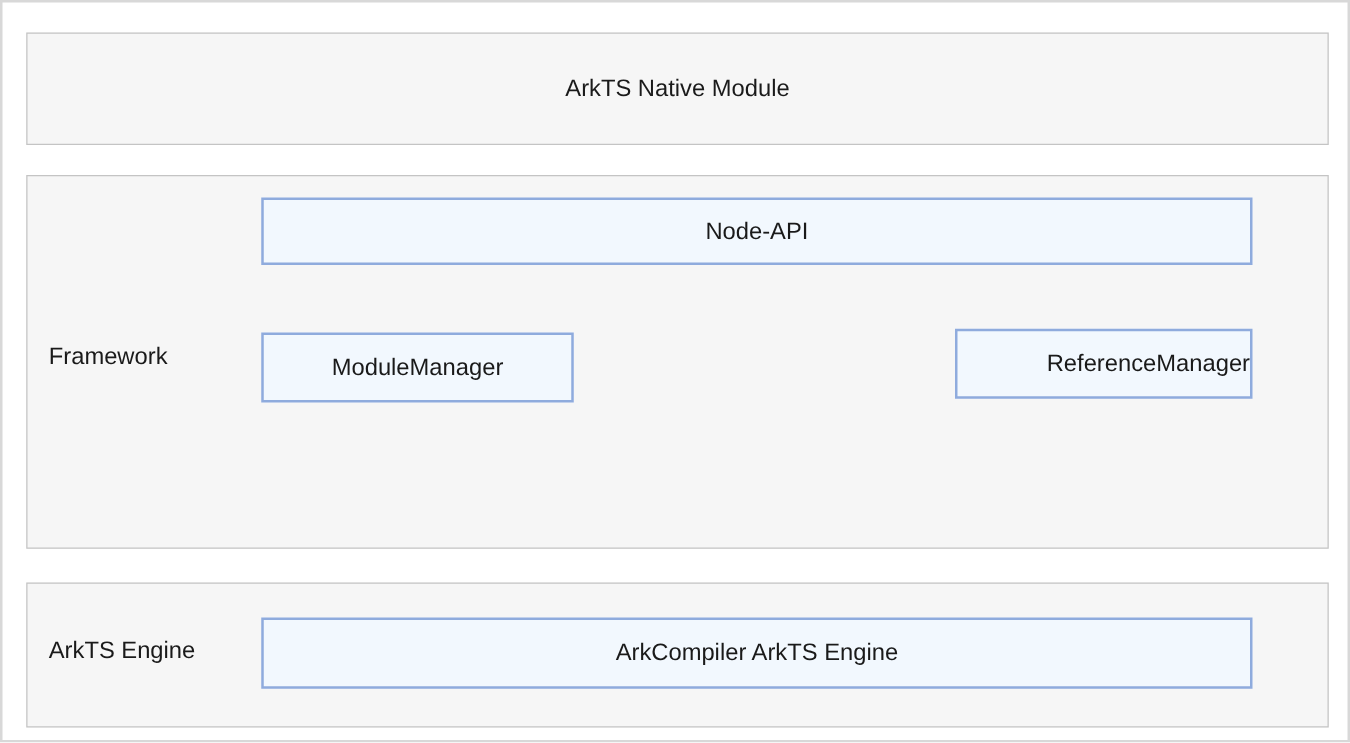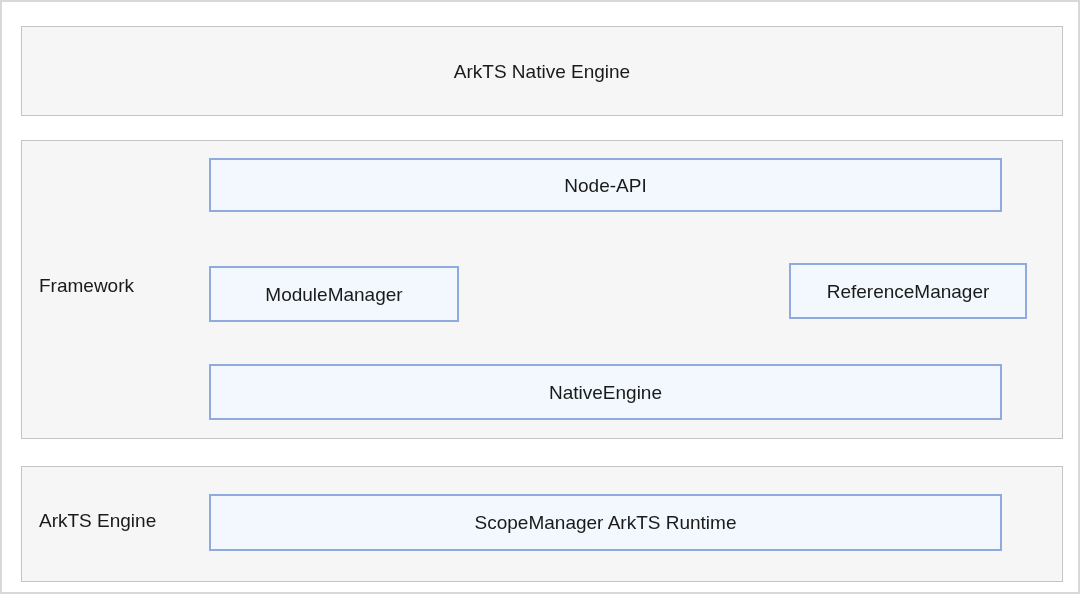--- a/index.html
+++ b/index.html
@@ -112,24 +112,25 @@
   }
 
   #box-scope-manager {
     left: 483px;
     top: 123px;
     width: 227px;
     height: 57px;
   }
 
   #box-reference-manager {
-    left: 767px;
+    left: 742px;
     top: 122px;
     width: 238px;
     height: 56px;
+    justify-content: flex-end;
   }
 
   #box-native-engine {
     left: 187px;
     top: 223px;
     width: 793px;
     height: 56px;
   }
 
   
@@ -151,50 +152,47 @@
     letter-spacing: 0.2px;
     line-height: 1;
   }
 </style>
 </head>
 <body>
 
 <div id="diagram-root">
 
   <div class="section" id="section-native-module">
-    <div class="section-centered-label">ArkTS Native Engine</div>
+    <div class="section-centered-label">ArkTS Native Module</div>
   </div>
 
   <div class="section" id="section-framework">
 
     <div class="tier-label" id="label-framework">Framework</div>
 
     <div class="box" id="box-module-manager">
       <span>ModuleManager</span>
     </div>
 
     <div class="box" id="box-node-api">
       <span>Node-API</span>
     </div>
 
 
     <div class="box" id="box-reference-manager">
       <span>ReferenceManager</span>
     </div>
 
-    <div class="box" id="box-native-engine">
-      <span>NativeEngine</span>
-    </div>
 
   </div>
 
   <div class="section" id="section-arkts-engine">
 
     <div class="tier-label" id="label-arkts-engine">ArkTS Engine</div>
 
     <div class="box" id="box-ark-runtime">
-      <span>ScopeManager ArkTS Runtime</span>
+      <span>ArkCompiler ArkTS Engine</span>
     </div>
 
   </div>
 
 
 </div>
 
 </body></html>

